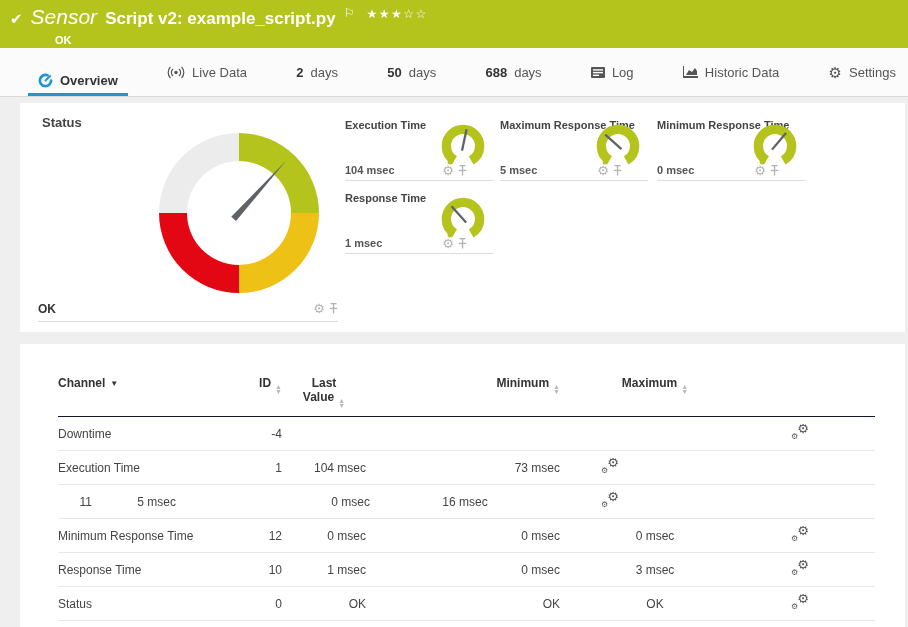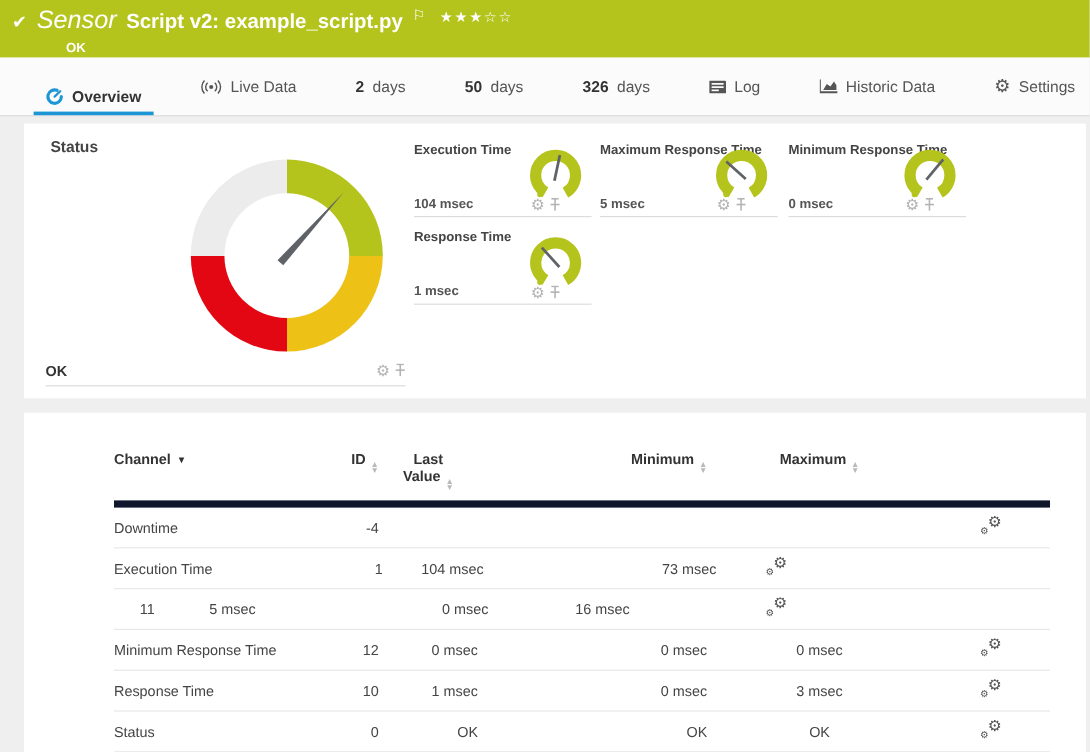--- a/index.html
+++ b/index.html
@@ -28,21 +28,21 @@
     position: absolute; top: 48px; left: 0; width: 908px; height: 49px;
     background: #fbfbfb; border-bottom: 1px solid #d9d9d9;
     display: flex; align-items: stretch; justify-content: space-between;
     padding-left: 28px; padding-right: 2px;
   }
   .tab { display: flex; align-items: center; gap: 7px; padding: 0 10px; font-size: 13px; color: #555; cursor: pointer; }
   .tab.active { border-bottom: 3px solid var(--accent, #1c96d4); color: #333; font-weight: bold; margin-top: 19px; }
   .tab-num { font-weight: bold; color: #333; }
   .tab-icon { display: inline-flex; align-items: center; }
   
-  .card { position: absolute; left: 20px; width: 885px; background: #fff; padding-left: 37px; }
+  .card { position: absolute; left: 20px; width: 885px; background: #fff; }
   .card1 { top: 103px; height: 229px; }
   .card2 { top: 344px; height: 283px; }
   
   .status-panel { position: absolute; left: 0; top: 0; width: 320px; height: 100%; }
   .sp-title { position: absolute; left: 22px; top: 12px; font-size: 13px; font-weight: bold; color: #444; }
   .donut { position: absolute; left: 139px; top: 30px; width: 160px; height: 160px; }
   .ring { position: absolute; width: 160px; height: 160px; border-radius: 50%; }
   .hole { position: absolute; left: 28px; top: 28px; width: 104px; height: 104px; border-radius: 50%; background: #fff; }
   .needle-svg { position: absolute; left: 0; top: 0; }
   .sp-footer { position: absolute; left: 18px; top: 193px; width: 300px; height: 26px;
@@ -58,21 +58,21 @@
   .gp-gauge { position: absolute; right: 4px; top: 4px; }
   .gp-gauge .arc { stroke: var(--green, #b4c41c); }
   .gp-gauge .dotfill { fill: var(--green, #b4c41c); }
   .gp-value { position: absolute; left: 0; bottom: 4px; font-size: 11px; font-weight: bold; color: #555; }
   .gp-icons { display: flex; align-items: center; gap: 4px; color: #b3b3b3; }
   .gpanel .gp-icons { position: absolute; right: 26px; bottom: 3px; }
   .mini-gear { font-size: 13px; line-height: 1; color: #b3b3b3; cursor: pointer; }
   .mini-pin { fill: #b3b3b3; cursor: pointer; }
   
   .table { padding: 32px 30px 0 38px; }
-  .thead { display: flex; align-items: flex-start; padding-bottom: 8px; border-bottom: 6px solid #0f172a; font-size: 12px; font-weight: bold; color: #333; }
+  .thead { display: flex; align-items: flex-start; padding-bottom: 8px; border-bottom: 1px solid #0f172a; font-size: 12px; font-weight: bold; color: #333; }
   .trow { display: flex; align-items: center; height: 34px; border-bottom: 1px solid #e8e8e8; font-size: 12px; color: #444; cursor: pointer; }
   .tcell { overflow: hidden; white-space: nowrap; }
   .c-channel { width: 190px; text-align: left; }
   .c-id { width: 34px; text-align: right; }
   .c-last { width: 84px; text-align: right; }
   .c-min { width: 194px; text-align: right; }
   .c-max { width: 190px; text-align: center; }
   .c-gear { width: 100px; text-align: center; }
   .h-last { text-align: center; line-height: 14px; }
   .sort-desc { font-size: 8px; color: #333; margin-left: 5px; vertical-align: 1px; }
@@ -124,21 +124,21 @@
     <span class="tab-num">2</span>
     <span class="tab-label">days</span>
   </div>
     <div class="tab">
 
     <span class="tab-num">50</span>
     <span class="tab-label">days</span>
   </div>
     <div class="tab">
 
-    <span class="tab-num">326</span>
+    <span class="tab-num">688</span>
     <span class="tab-label">days</span>
   </div>
     <div class="tab">
     <span class="tab-icon">
         <svg width="14" height="11" viewBox="0 0 14 11">
           <rect x="0" y="0" width="14" height="11" rx="1" fill="#555"></rect>
           <rect x="2" y="2.2" width="10" height="1.4" fill="#fff"></rect>
           <rect x="2" y="4.9" width="10" height="1.4" fill="#fff"></rect>
           <rect x="2" y="7.6" width="6" height="1.4" fill="#fff"></rect>
         </svg>

